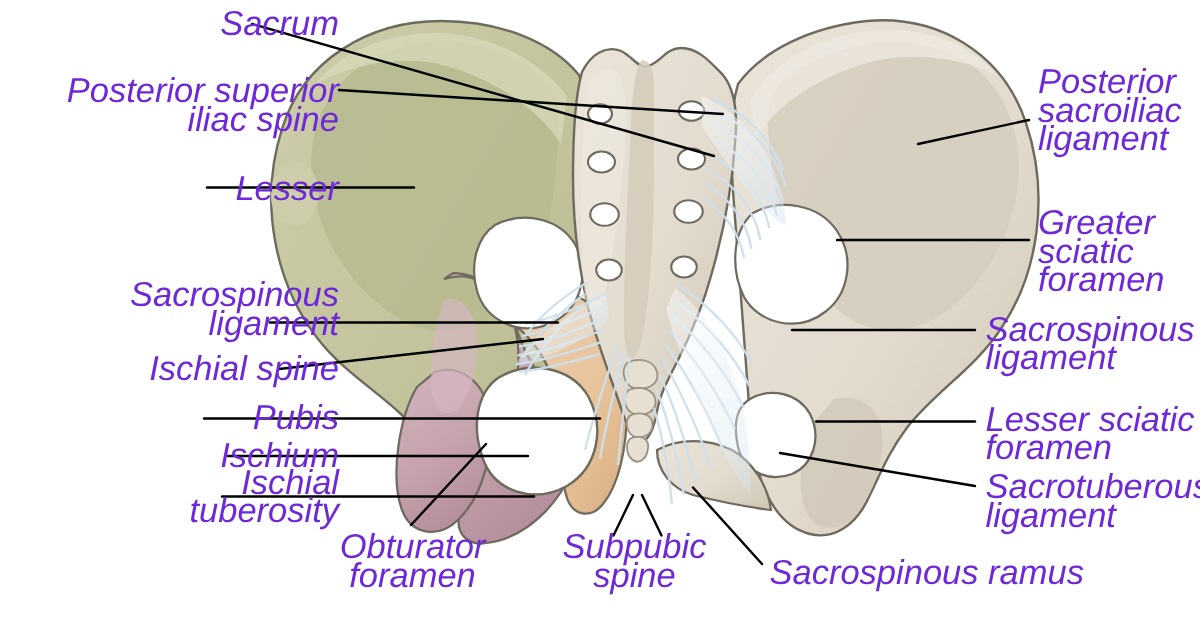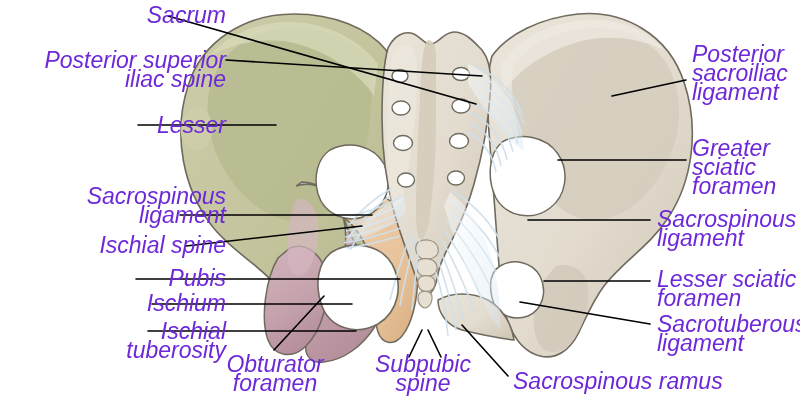--- a/index.html
+++ b/index.html
@@ -299,21 +299,21 @@
 
   <div class="lbl r" style="left:56px;top:187px;width:170px;">Sacrospinous
 ligament</div>
 
   <div class="lbl r" style="left:86px;top:269px;width:140px;">Pubis</div>
 
   <div class="lbl r" style="left:66px;top:236px;width:160px;">Ischial spine</div>
 
   <div class="lbl r" style="left:86px;top:294px;width:140px;">Ischium</div>
 
-  <div class="lbl r" style="left:66px;top:322px;width:160px;">Ischial
+  <div class="lbl r" style="left:66px;top:312px;width:160px;">Ischial
 tuberosity</div>
 
   <div class="lbl c" style="left:210px;top:355px;width:130px;">Obturator
 foramen</div>
 
   <div class="lbl c" style="left:368px;top:355px;width:110px;">Subpubic
 spine</div>
 
   <div class="lbl l" style="left:513px;top:372px;width:220px;">Sacrospinous ramus</div>
 

